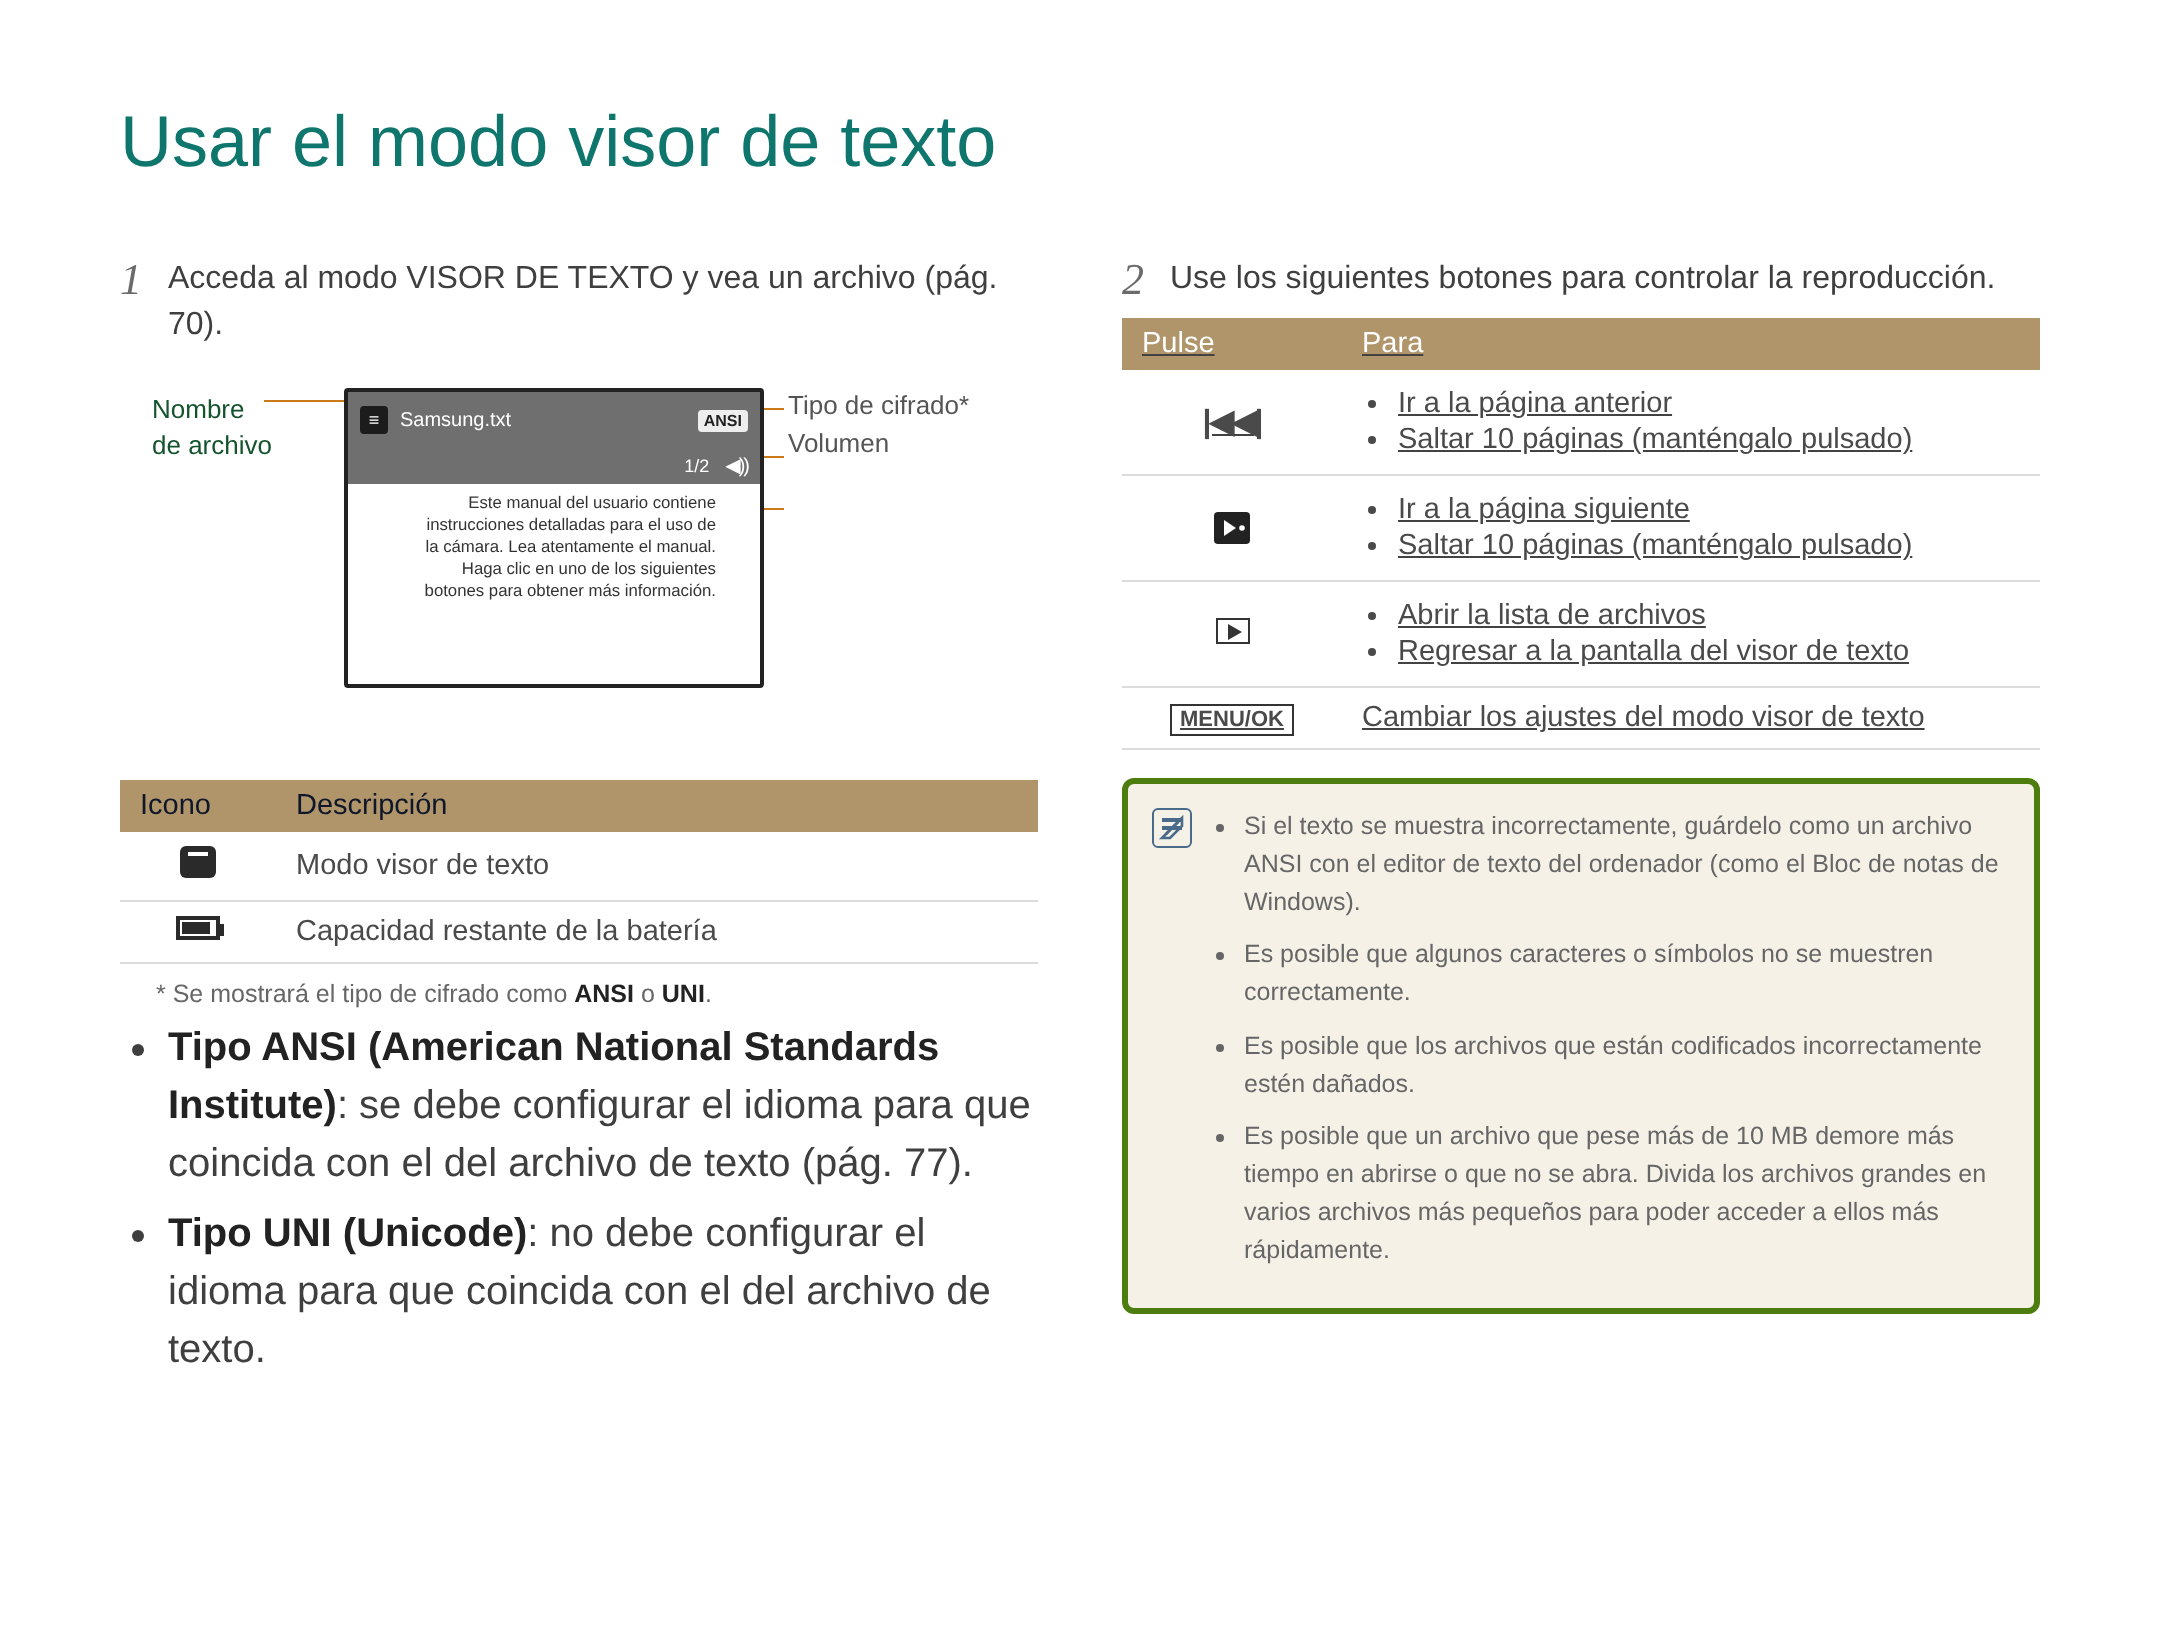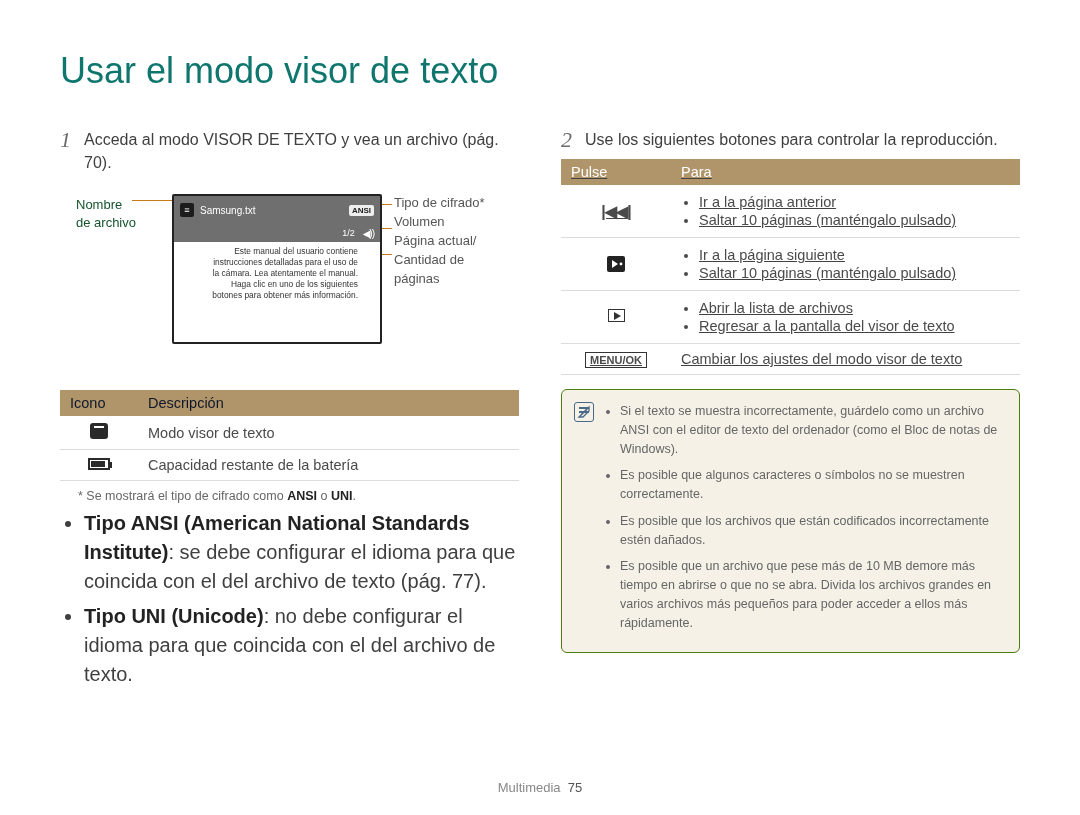--- a/index.html
+++ b/index.html
@@ -232,21 +232,21 @@
     content:""; position:absolute;
     left:5px; top:2px;
     border-left: 7px solid #333;
     border-top: 4.5px solid transparent;
     border-bottom: 4.5px solid transparent;
   }
 
   
   .note {
     margin-top: 14px;
-    border: 1px solid #4d7c0f;
+    border: 3px solid #4d7c0f;
     border-radius: 6px;
     background: #f5f1e7;
     padding: 12px 14px 12px 44px;
     position: relative;
     font-size: 12.5px;
     color: #666;
     line-height: 1.5;
   }
   .note-icon {
     position: absolute;
@@ -320,23 +320,20 @@
 botones para obtener más información.</div>
         </div>
 
         <div class="co-line1 co1"></div>
         <div class="co-line1 co2"></div>
         <div class="co-line1 co3"></div>
 
         <div class="callouts">
           <div>Tipo de cifrado*</div>
           <div>Volumen</div>
-          <div style="white-space:pre-line;">Página actual/
-Cantidad de
-páginas</div>
         </div>
       </div>
 
       <table class="tbl">
         <thead>
           <tr>
             <th>Icono</th>
             <th>Descripción</th>
           </tr>
         </thead>
@@ -435,17 +432,14 @@
           <li>Si el texto se muestra incorrectamente, guárdelo como un archivo ANSI con el editor de texto del ordenador (como el Bloc de notas de Windows).</li>
           <li>Es posible que algunos caracteres o símbolos no se muestren correctamente.</li>
           <li>Es posible que los archivos que están codificados incorrectamente estén dañados.</li>
           <li>Es posible que un archivo que pese más de 10 MB demore más tiempo en abrirse o que no se abra. Divida los archivos grandes en varios archivos más pequeños para poder acceder a ellos más rápidamente.</li>
         </ul>
       </div>
 
     </div>
   </div>
 
-  <div class="footer">
-    <span>Multimedia</span>&nbsp;&nbsp;<span class="pg">75</span>
-  </div>
 
 </div>
 
 </body></html>

